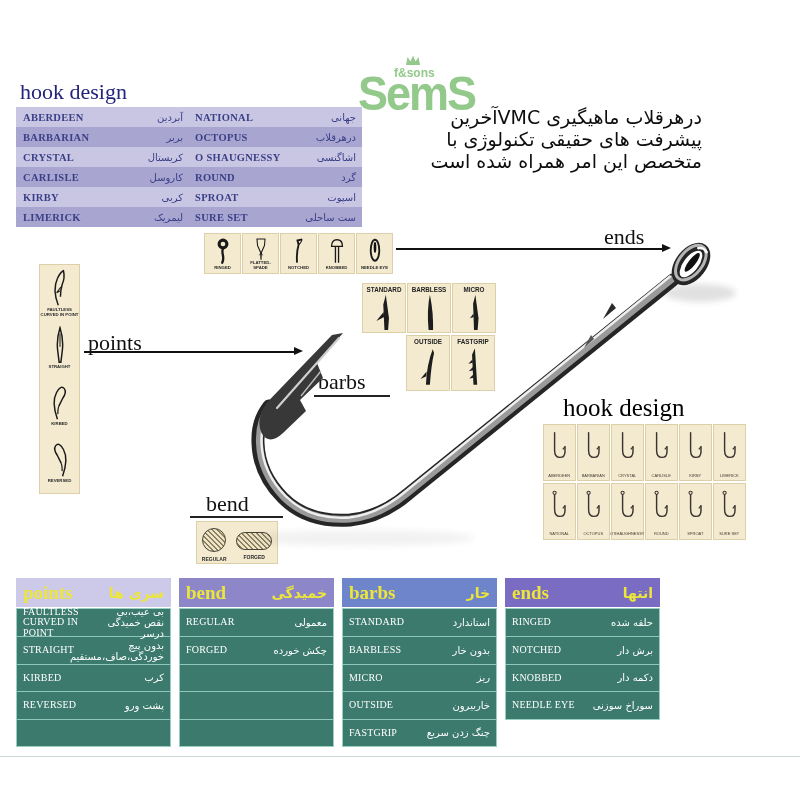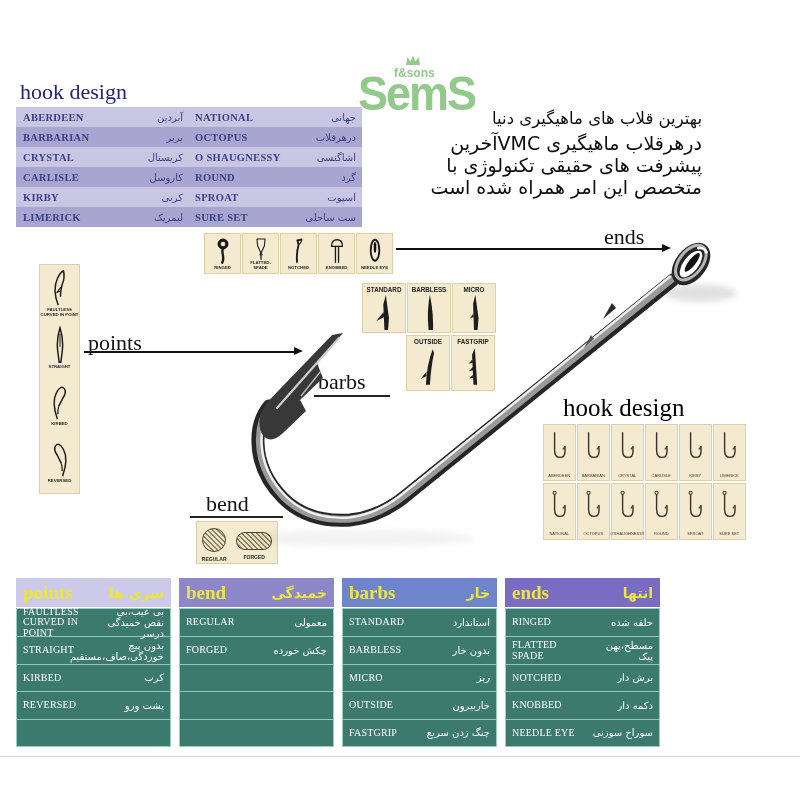--- a/index.html
+++ b/index.html
@@ -234,21 +234,20 @@
 
   <div class="abs" id="sems">
     <svg id="sems-crown" width="18" height="12" viewBox="0 0 18 12">
         <path d="M2,11 L3.5,3 L6.5,7.5 L9,1.5 L11.5,7.5 L14.5,3 L16,11 Z" fill="#93c98b"></path>
       </svg>
     <div id="sems-sub">f&amp;sons</div>
     <div id="sems-main">SemS</div>
   </div>
 
   <div class="abs" id="intro">
-    <div class="intro-line first">بهترین قلاب های ماهیگیری دنیا</div>
     <div class="intro-line">درهرقلاب ماهیگیری VMCآخرین</div>
     <div class="intro-line">پیشرفت های حقیقی تکنولوژی با</div>
     <div class="intro-line">متخصص این امر همراه شده است</div>
   </div>
 
 
   <div class="abs" id="ends-strip">
     <div class="tile end-tile">
         <svg width="26" height="28" viewBox="0 0 30 36">
           <use href="#s-ring"></use>
@@ -554,24 +553,20 @@
       <div class="bt-header">
           <span class="bt-h-en">ends</span>
           <span class="bt-h-fa">انتها</span>
         </div>
       <div class="bt-body">
         <div class="bt-row">
             <span class="bt-en">RINGED</span>
             <span class="bt-fa">حلقه شده</span>
           </div>
         <div class="bt-row">
-            <span class="bt-en">FLATTED SPADE</span>
-            <span class="bt-fa">مسطح،پهن پیک</span>
-          </div>
-        <div class="bt-row">
             <span class="bt-en">NOTCHED</span>
             <span class="bt-fa">برش دار</span>
           </div>
         <div class="bt-row">
             <span class="bt-en">KNOBBED</span>
             <span class="bt-fa">دکمه دار</span>
           </div>
         <div class="bt-row">
             <span class="bt-en">NEEDLE EYE</span>
             <span class="bt-fa">سوراخ سوزنی</span>

